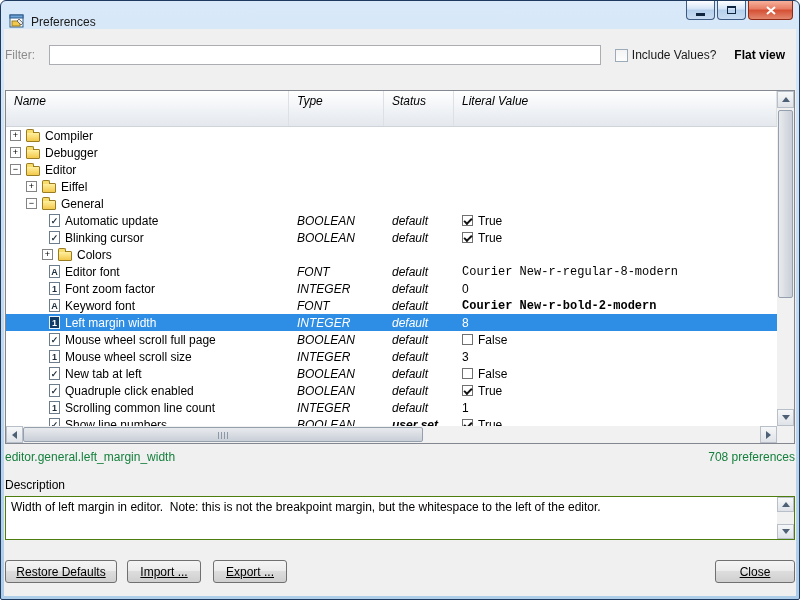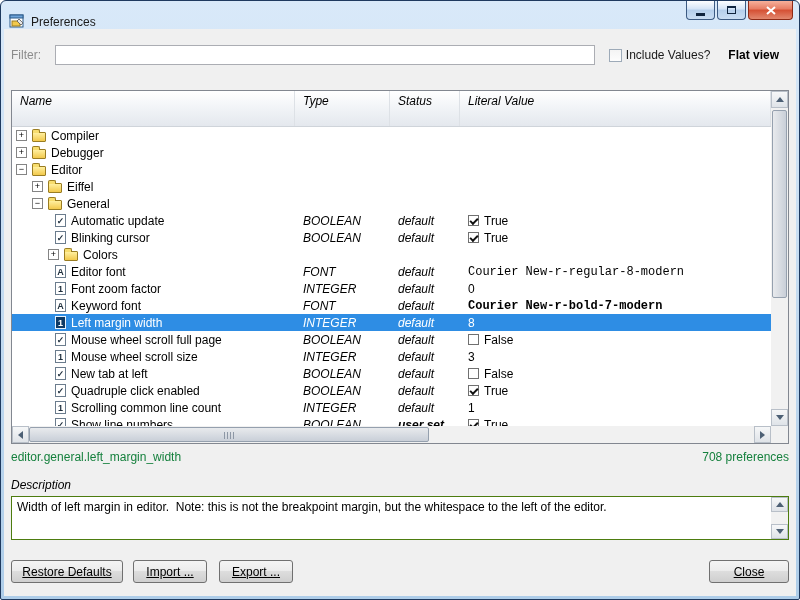--- a/index.html
+++ b/index.html
@@ -11,21 +11,21 @@
   .title-text{color:#1a1a1a;}
   .win-icon{width:16px;height:16px;display:inline-block;}
   .winbtns{position:absolute;top:0;right:6px;display:flex;gap:2px;}
   .wbtn{width:29px;height:19px;box-sizing:border-box;border:1px solid #3c5a82;border-top:none;
     border-radius:0 0 4px 4px;background:linear-gradient(#fdfeff,#d4e4f6 45%,#b5cfec 50%,#cadef4);
     display:flex;align-items:center;justify-content:center;padding:0;}
   .wbtn.closeb{width:45px;background:linear-gradient(#f6b09b,#e67c63 45%,#d54f33 50%,#e2886f);border-color:#8e2a16;}
   .glyph-min{width:9px;height:3px;background:#10253f;margin-top:8px;}
   .glyph-max{width:9px;height:8px;box-sizing:border-box;border:1px solid #10253f;border-top:2px solid #10253f;}
   .client{position:absolute;left:3px;right:3px;top:28px;bottom:3px;background:#f0f0f0;
-    box-sizing:border-box;padding:0 7px;}
+    box-sizing:border-box;padding:0 1px;}
   
   .filter-row{margin-top:15px;height:22px;display:flex;align-items:center;}
   .filter-label{color:#8c8c8c;width:40px;}
   .filter-input{flex:1;height:20px;box-sizing:border-box;border:1px solid #abadb3;background:#fff;
     margin-left:4px;font-family:inherit;font-size:12px;padding:0 3px;}
   .inc-wrap{display:flex;align-items:center;margin-left:14px;gap:4px;}
   .cb{width:13px;height:13px;box-sizing:border-box;border:1px solid #9daab8;background:linear-gradient(#f4f4f4,#fdfdfd);}
   .inc-label{color:#1a1a1a;text-align:center;}
   .flatview{font-weight:bold;color:#000;margin-left:18px;margin-right:10px;background:none;border:none;
     font-family:inherit;font-size:12px;padding:0;}
@@ -74,21 +74,21 @@
   .hthumb{position:absolute;top:1px;left:0;height:15px;width:400px;box-sizing:border-box;
     border:1px solid #95a0ae;border-radius:2px;background:linear-gradient(#e8eaed,#c9cfd8);}
   .hthumb::after{content:"";position:absolute;left:50%;top:4px;margin-left:-5px;width:10px;height:7px;
     background:repeating-linear-gradient(to right,#8d97a5 0 1px,transparent 1px 3px);}
   .arr-up{width:0;height:0;border-left:4px solid transparent;border-right:4px solid transparent;border-bottom:5px solid #4d6075;}
   .arr-down{width:0;height:0;border-left:4px solid transparent;border-right:4px solid transparent;border-top:5px solid #4d6075;}
   .arr-left{width:0;height:0;border-top:4px solid transparent;border-bottom:4px solid transparent;border-right:5px solid #4d6075;}
   .arr-right{width:0;height:0;border-top:4px solid transparent;border-bottom:4px solid transparent;border-left:5px solid #4d6075;}
   
   .status-row{display:flex;justify-content:space-between;margin-top:6px;height:16px;color:#15803d;}
-  .desc-label{margin-top:12px;height:15px;color:#000;font-style:italic;}
+  .desc-label{margin-top:12px;height:15px;color:#000;}
   .desc-box{margin-top:3px;height:44px;box-sizing:border-box;border:1px solid #4d7c0f;background:#fff;
     position:relative;padding:3px 22px 3px 5px;}
   .desc-text{white-space:pre-wrap;color:#000;}
   .desc-scroll{position:absolute;top:0;right:0;bottom:0;width:17px;background:#f1f1f1;
     display:flex;flex-direction:column;justify-content:space-between;}
   .desc-scroll .sbtn{flex:0 0 15px;}
   
   .btn-row{margin-top:20px;display:flex;align-items:center;text-decoration:underline;}
   .btn{height:23px;box-sizing:border-box;border:1px solid #707070;border-radius:3px;color:#000;
     background:linear-gradient(#f4f4f4,#ececec 45%,#dddddd 50%,#cfcfcf);font-family:inherit;font-size:12px;}
@@ -258,21 +258,21 @@
           </div>
           <div class="trow">
             <div class="cell col-name" style="padding-left: 36px;">
               <span class="leafpad"></span>
               <span class="icon-type">A</span>
               <span class="rowlabel">Keyword font</span>
             </div>
             <div class="cell col-type">FONT</div>
             <div class="cell col-status">default</div>
             <div class="cell col-value">
-              <span class="val-mono-bold">Courier New-r-bold-7-modern</span>
+              <span class="val-mono-bold">Courier New-r-bold-2-modern</span>
             </div>
           </div>
           <div class="trow selected">
             <div class="cell col-name" style="padding-left: 36px;">
               <span class="leafpad"></span>
               <span class="icon-type">1</span>
               <span class="rowlabel">Left margin width</span>
             </div>
             <div class="cell col-type">INTEGER</div>
             <div class="cell col-status">default</div>

